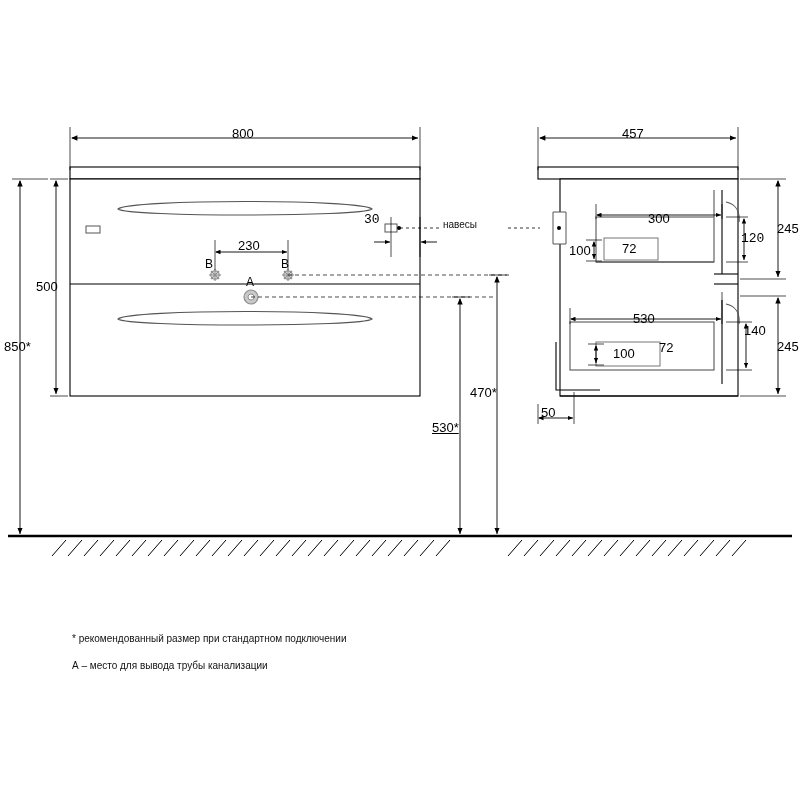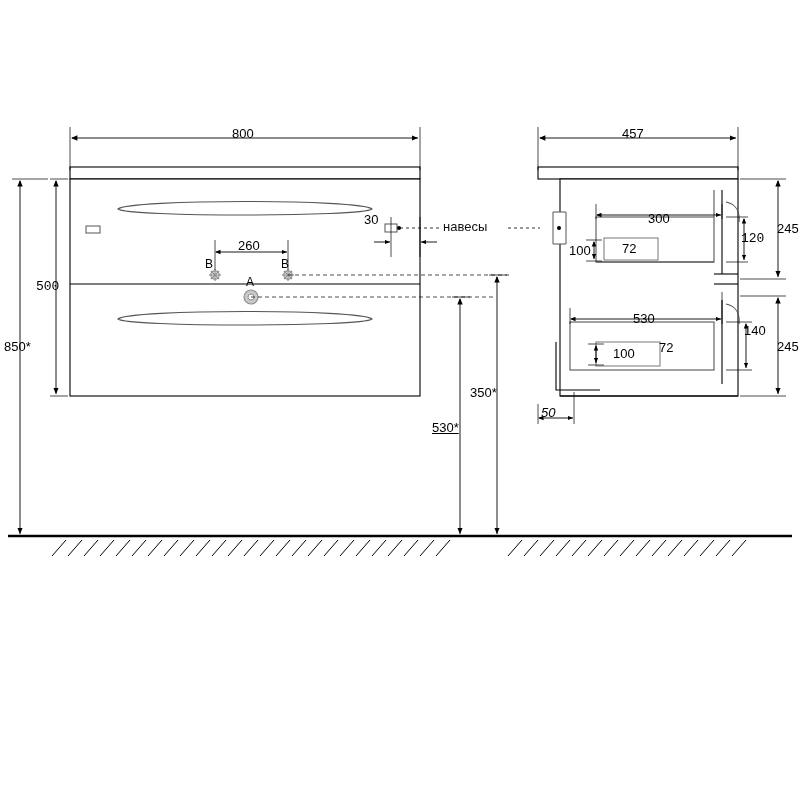--- a/index.html
+++ b/index.html
@@ -32,21 +32,21 @@
     position: absolute;
     font-family: "Liberation Sans", sans-serif;
     font-size: 13px;
     color: #000;
     white-space: nowrap;
     line-height: 1;
   }
   .note {
     position: absolute;
     font-family: "Liberation Sans", sans-serif;
-    font-size: 13px;
+    font-size: 10px;
     color: #111;
     white-space: nowrap;
   }
   .letter {
     position: absolute;
     font-family: "Liberation Sans", sans-serif;
     font-size: 12px;
     color: #000;
   }
 </style>
@@ -248,40 +248,42 @@
         <line x1="668" y1="544" x2="682" y2="528"></line>
         <line x1="684" y1="544" x2="698" y2="528"></line>
         <line x1="700" y1="544" x2="714" y2="528"></line>
         <line x1="716" y1="544" x2="730" y2="528"></line>
         <line x1="732" y1="544" x2="746" y2="528"></line>
       </g>
     </g>
   </svg>
 
   <div class="dim-label" style="left:232px; top:115px;">800</div>
-  <div class="dim-label" style="left:36px; top:268px;font-family:Liberation Mono, monospace;">500</div>
+  <div class="dim-label" style="left:36px; top:268px;">500</div>
   <div class="dim-label" style="left:4px; top:328px;">850*</div>
-  <div class="dim-label" style="left:238px; top:227px;">260</div>
-  <div class="dim-label" style="left:364px; top:201px;">30</div>
-  <div class="dim-label" style="left:470px; top:374px;">350*</div>
+  <div class="dim-label" style="left:238px; top:227px;">230</div>
+  <div class="dim-label" style="left:364px; top:201px;font-family:Liberation Mono, monospace;">30</div>
+  <div class="dim-label" style="left:470px; top:374px;">470*</div>
   <div class="dim-label" style="left:432px; top:409px;text-decoration:underline;">530*</div>
 
   <div class="letter" style="left:205px; top:245px;">B</div>
   <div class="letter" style="left:281px; top:245px;">B</div>
   <div class="letter" style="left:246px; top:263px;">A</div>
 
   <div class="note" style="left:443px; top:207px;">навесы</div>
 
   <div class="dim-label" style="left:622px; top:115px;text-align:center;">457</div>
   <div class="dim-label" style="left:648px; top:200px;">300</div>
   <div class="dim-label" style="left:569px; top:232px;">100</div>
   <div class="dim-label" style="left:622px; top:230px;">72</div>
   <div class="dim-label" style="left:741px; top:220px;font-family:Liberation Mono, monospace;">120</div>
   <div class="dim-label" style="left:777px; top:210px;">245</div>
   <div class="dim-label" style="left:633px; top:300px;">530</div>
   <div class="dim-label" style="left:613px; top:335px;">100</div>
   <div class="dim-label" style="left:659px; top:329px;">72</div>
   <div class="dim-label" style="left:744px; top:312px;">140</div>
   <div class="dim-label" style="left:777px; top:328px;">245</div>
-  <div class="dim-label" style="left:541px; top:394px;font-style:italic;">50</div>
-
+  <div class="dim-label" style="left:541px; top:394px;">50</div>
+
+  <div class="note" style="left:72px; top:621px;">* рекомендованный размер при стандартном подключении</div>
+  <div class="note" style="left:72px; top:648px;">А – место для вывода трубы канализации</div>
 
 </div>
 
 </body></html>

